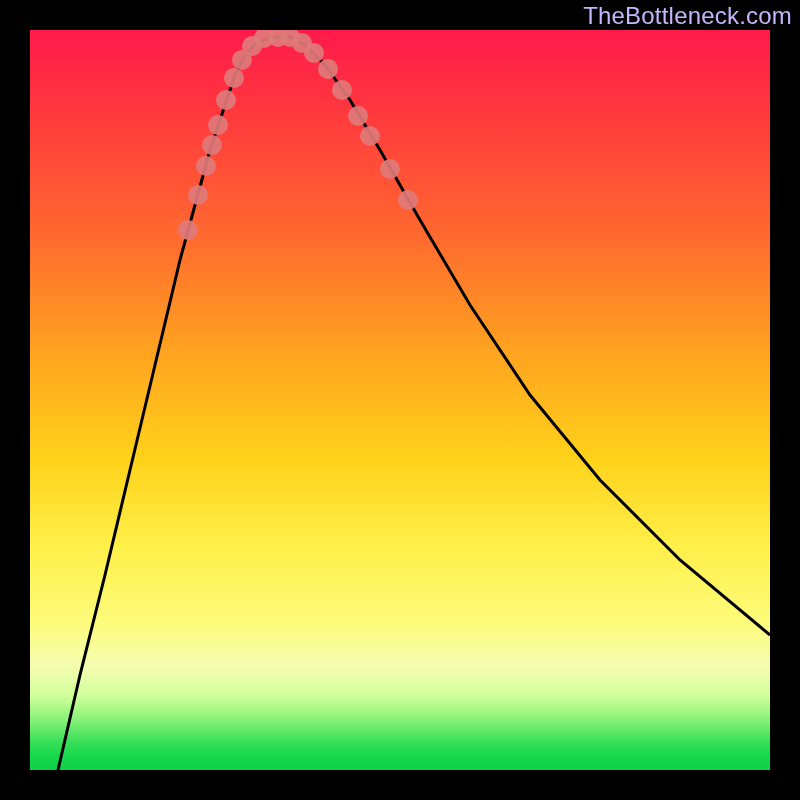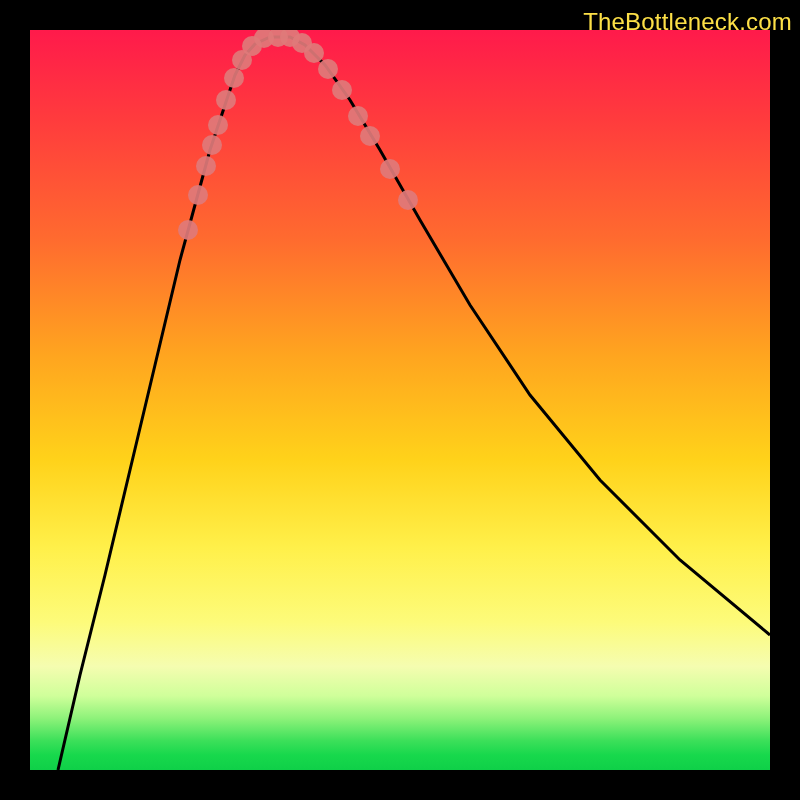--- a/index.html
+++ b/index.html
@@ -34,23 +34,23 @@
       #f5fdb0 86%,
       #cfff9a 90%,
       #8ef27a 93%,
       #3de05a 96%,
       #17d84c 98%,
       #0fd048 100%
     );
   }
   .watermark {
     position: absolute;
-    top: 8px;
+    top: 2px;
     right: 8px;
-    color: #fde047;
+    color: #c4b5fd;
     font-size: 24px;
     font-weight: 500;
     letter-spacing: 0.2px;
     user-select: none;
   }
   svg.curve {
     position: absolute;
     inset: 0;
     width: 740px;
     height: 740px;

